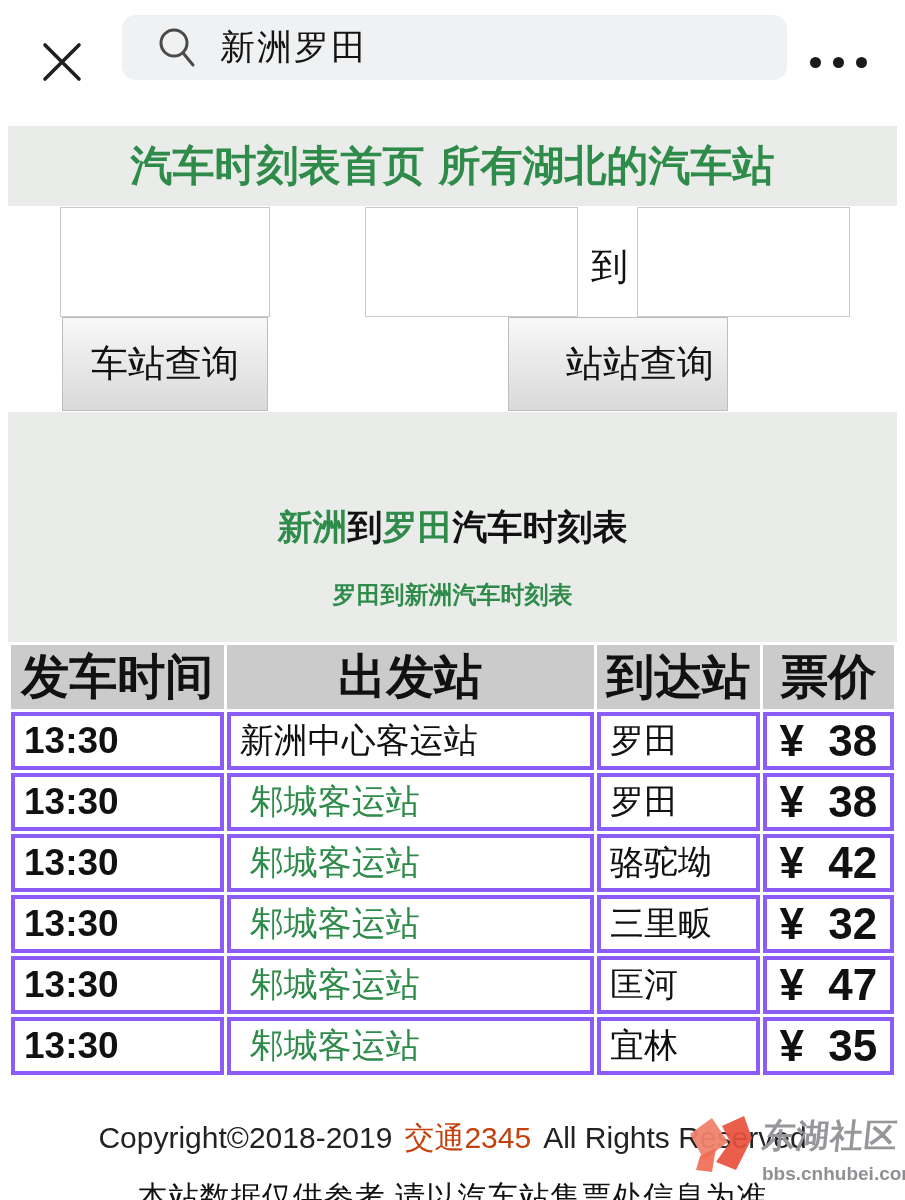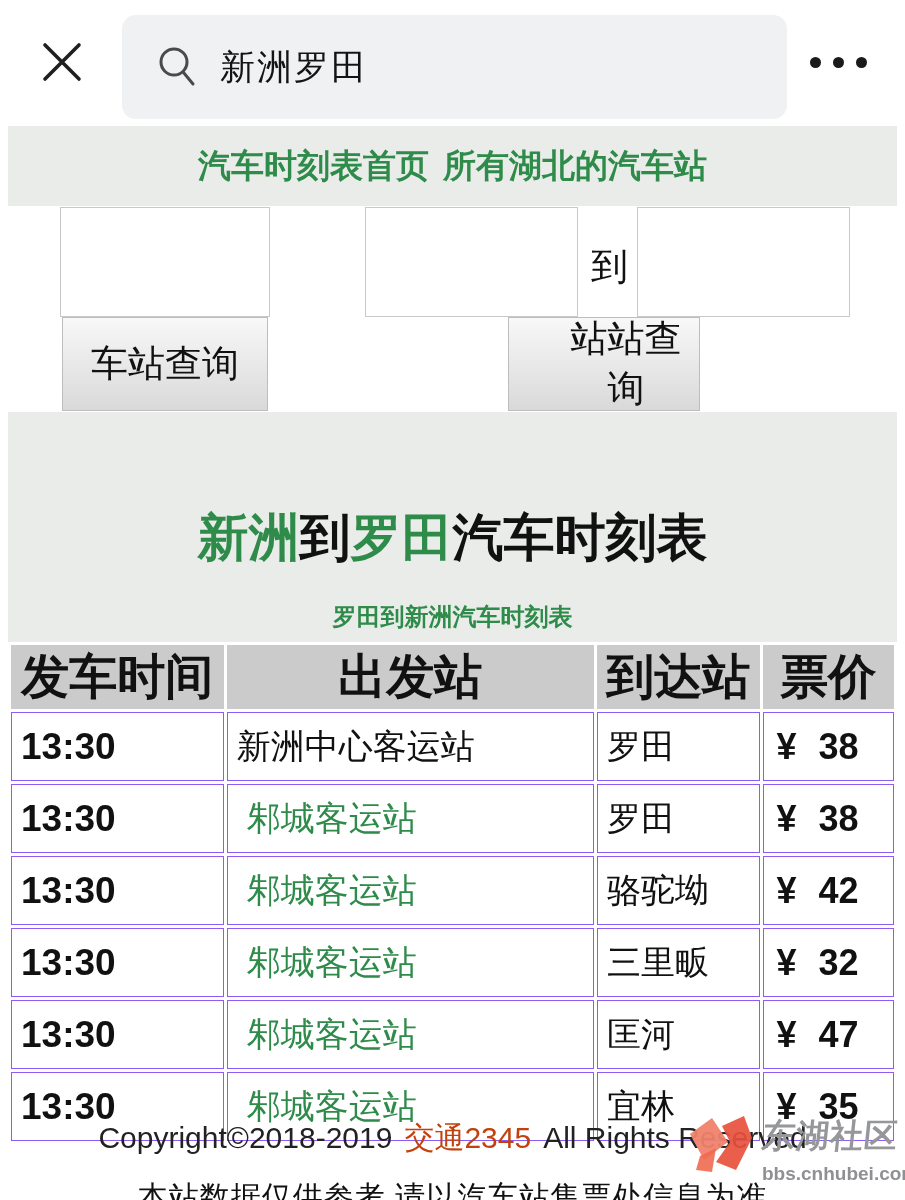--- a/index.html
+++ b/index.html
@@ -17,91 +17,91 @@
     position: absolute; top: 0; left: 0; width: 905px; height: 126px;
     background: #ffffff;
     display: flex; align-items: center;
   }
   .close-btn {
     position: absolute; left: 36px; top: 36px; width: 52px; height: 52px;
     display: flex; align-items: center; justify-content: center;
     cursor: pointer;
   }
   .searchbar {
-    position: absolute; left: 122px; top: 15px; width: 665px; height: 104px;
+    position: absolute; left: 122px; top: 15px; width: 665px; height: 65px;
     background: #f0f1f2; border-radius: 14px;
     display: flex; align-items: center; padding-left: 34px;
   }
   .searchbar .mag { margin-right: 22px; flex: 0 0 auto; }
   .search-text { font-size: 35px; color: #141414; letter-spacing: 2px; }
   .menu-dots {
     position: absolute; right: 22px; top: 40px; width: 90px; height: 44px;
     display: flex; align-items: center; justify-content: center; gap: 12px;
     cursor: pointer;
   }
   .menu-dots .dot { width: 11px; height: 11px; border-radius: 50%; background: #1a1a1a; }
 
   
   .band1 {
     position: absolute; top: 126px; left: 8px; width: 889px; height: 80px;
     background: #e9ece9;
     display: flex; align-items: center; justify-content: center; gap: 14px;
   }
-  .band1 a, .green-link { color: #2e8b4a; font-weight: bold; font-size: 33px; text-decoration: none; }
+  .band1 a, .green-link { color: #2e8b4a; font-weight: bold; font-size: 42px; text-decoration: none; }
 
   
   .form-sec { position: absolute; top: 206px; left: 0; width: 905px; height: 206px; background: #fff; }
   .qbox {
     position: absolute; top: 1px; height: 110px; background: #fff;
     border: 1px solid #c9c9c9;
   }
   .qbox.b1 { left: 60px;  width: 210px; }
   .qbox.b2 { left: 365px; width: 213px; }
   .qbox.b3 { left: 637px; width: 213px; }
   .to-label { position: absolute; left: 591px; top: 36px; font-size: 37px; color: #111; }
   .qbtn {
     position: absolute; top: 111px; height: 94px;
     background: linear-gradient(#f8f8f8, #d9d9d9);
     border: 1px solid #bdbdbd;
     font-size: 37px; color: #111;
     display: flex; align-items: center; justify-content: center;
     font-family: inherit; cursor: pointer;
   }
   .qbtn.btn1 { left: 62px;  width: 206px; }
-  .qbtn.btn2 { left: 508px; width: 192px; padding-left: 44px; }
+  .qbtn.btn2 { left: 508px; width: 220px; padding-left: 44px; }
 
   
   .band2 {
     position: absolute; top: 412px; left: 8px; width: 889px; height: 230px;
     background: #e9ece9; text-align: center;
   }
-  .title1 { margin-top: 92px; font-size: 51px; font-weight: bold; color: #111; }
+  .title1 { margin-top: 92px; font-size: 35px; font-weight: bold; color: #111; }
   .title1 .gr { color: #2e8b4a; }
   .title2 { margin-top: 28px; font-size: 24px; font-weight: bold; color: #2e8b4a; }
 
   
   .ttable {
     position: absolute; top: 642px; left: 8px;
     border-collapse: separate; border-spacing: 3px;
     table-layout: fixed; width: 889px;
   }
   .ttable th {
     background: #cbcbcb; height: 55px;
     font-size: 48px; font-weight: bold; color: #111; text-align: center;
   }
   .ttable td {
-    background: #fff; border: 1px solid #8b5cf6; height: 69px;
+    background: #fff; border: 4px solid #8b5cf6; height: 55px;
     font-size: 34px; color: #111; padding-left: 9px; vertical-align: middle;
   }
   .col-time { width: 212px; }
   .col-from { width: 366px; }
   .col-dest { width: 162px; }
   .col-fare { width: 131px; }
   td.time { font-weight: bold; font-size: 37px; }
-  td.fare { font-weight: bold; font-size: 36px; word-spacing: 12px; padding-left: 13px; }
+  td.fare { font-weight: bold; font-size: 44px; word-spacing: 12px; padding-left: 13px; }
   td.from.green, td.from.green a { color: #2e8b4a; padding-left: 19px; }
 
   
   .footer { position: absolute; top: 1118px; left: 0; width: 905px; text-align: center; }
   .f-line1 { font-size: 30px; color: #222; }
   .f-line1 .brand { color: #c2410c; margin: 16px 12px; text-decoration: none; }
   .f-line2 { margin-top: 18px; font-size: 30px; color: #111; letter-spacing: 1px; }
 
   
   .watermark { position: absolute; right: 8px; bottom: 8px; width: 215px; height: 80px; pointer-events: none; }

